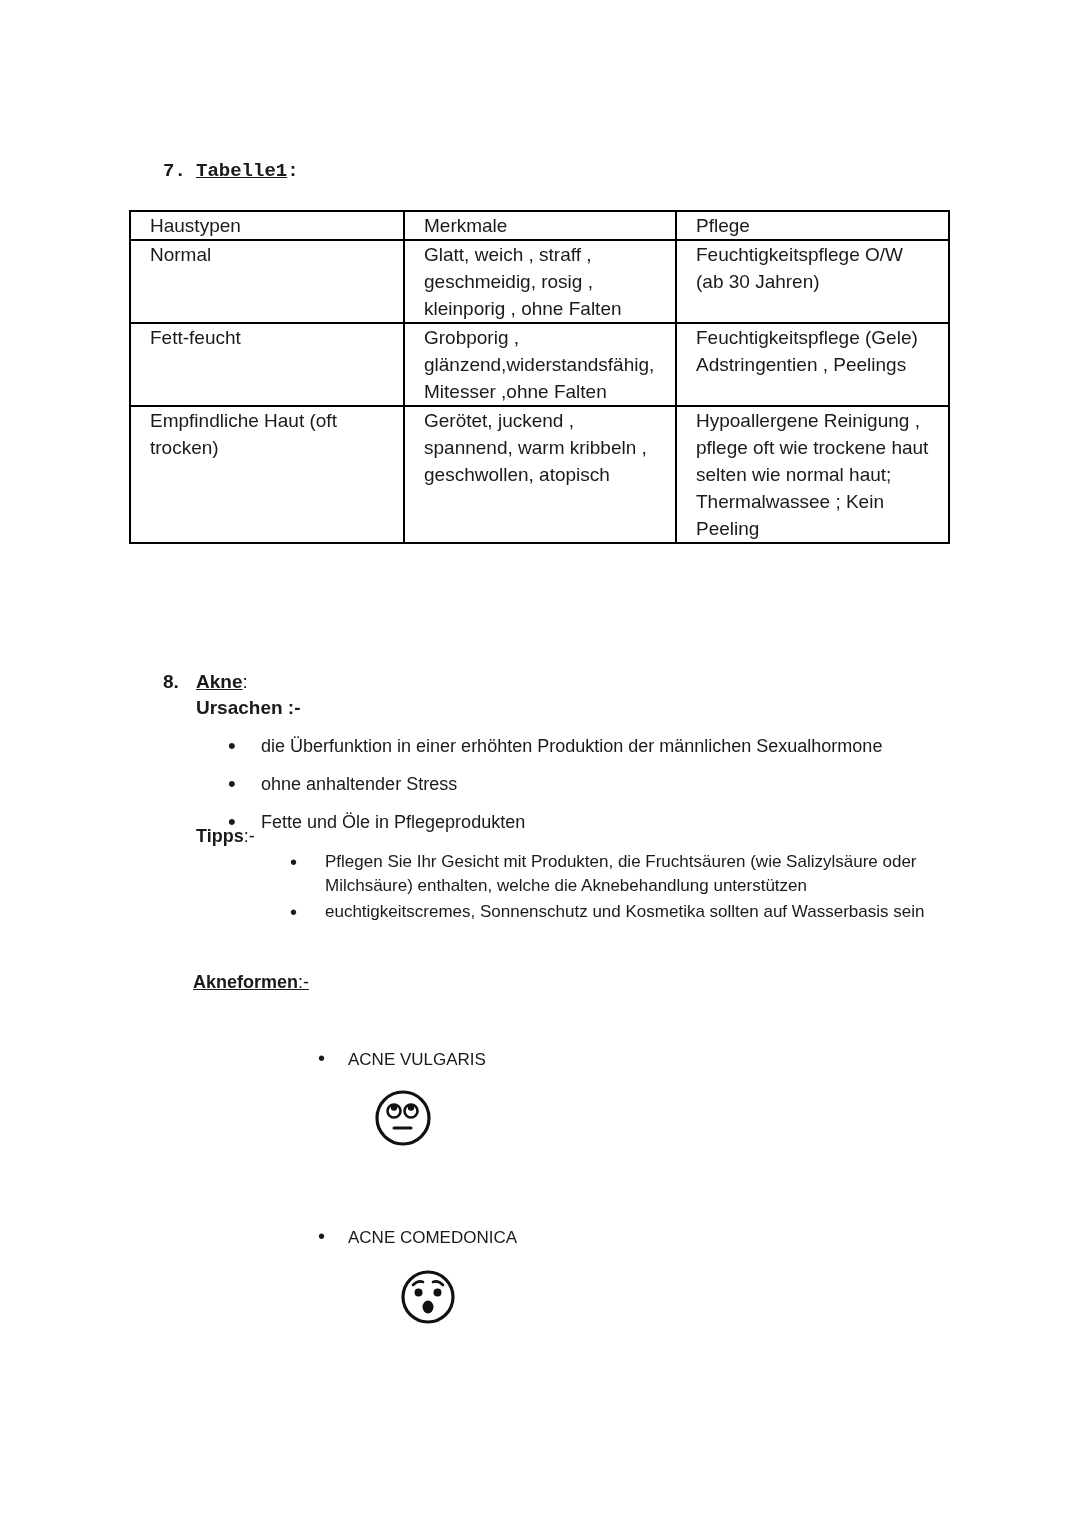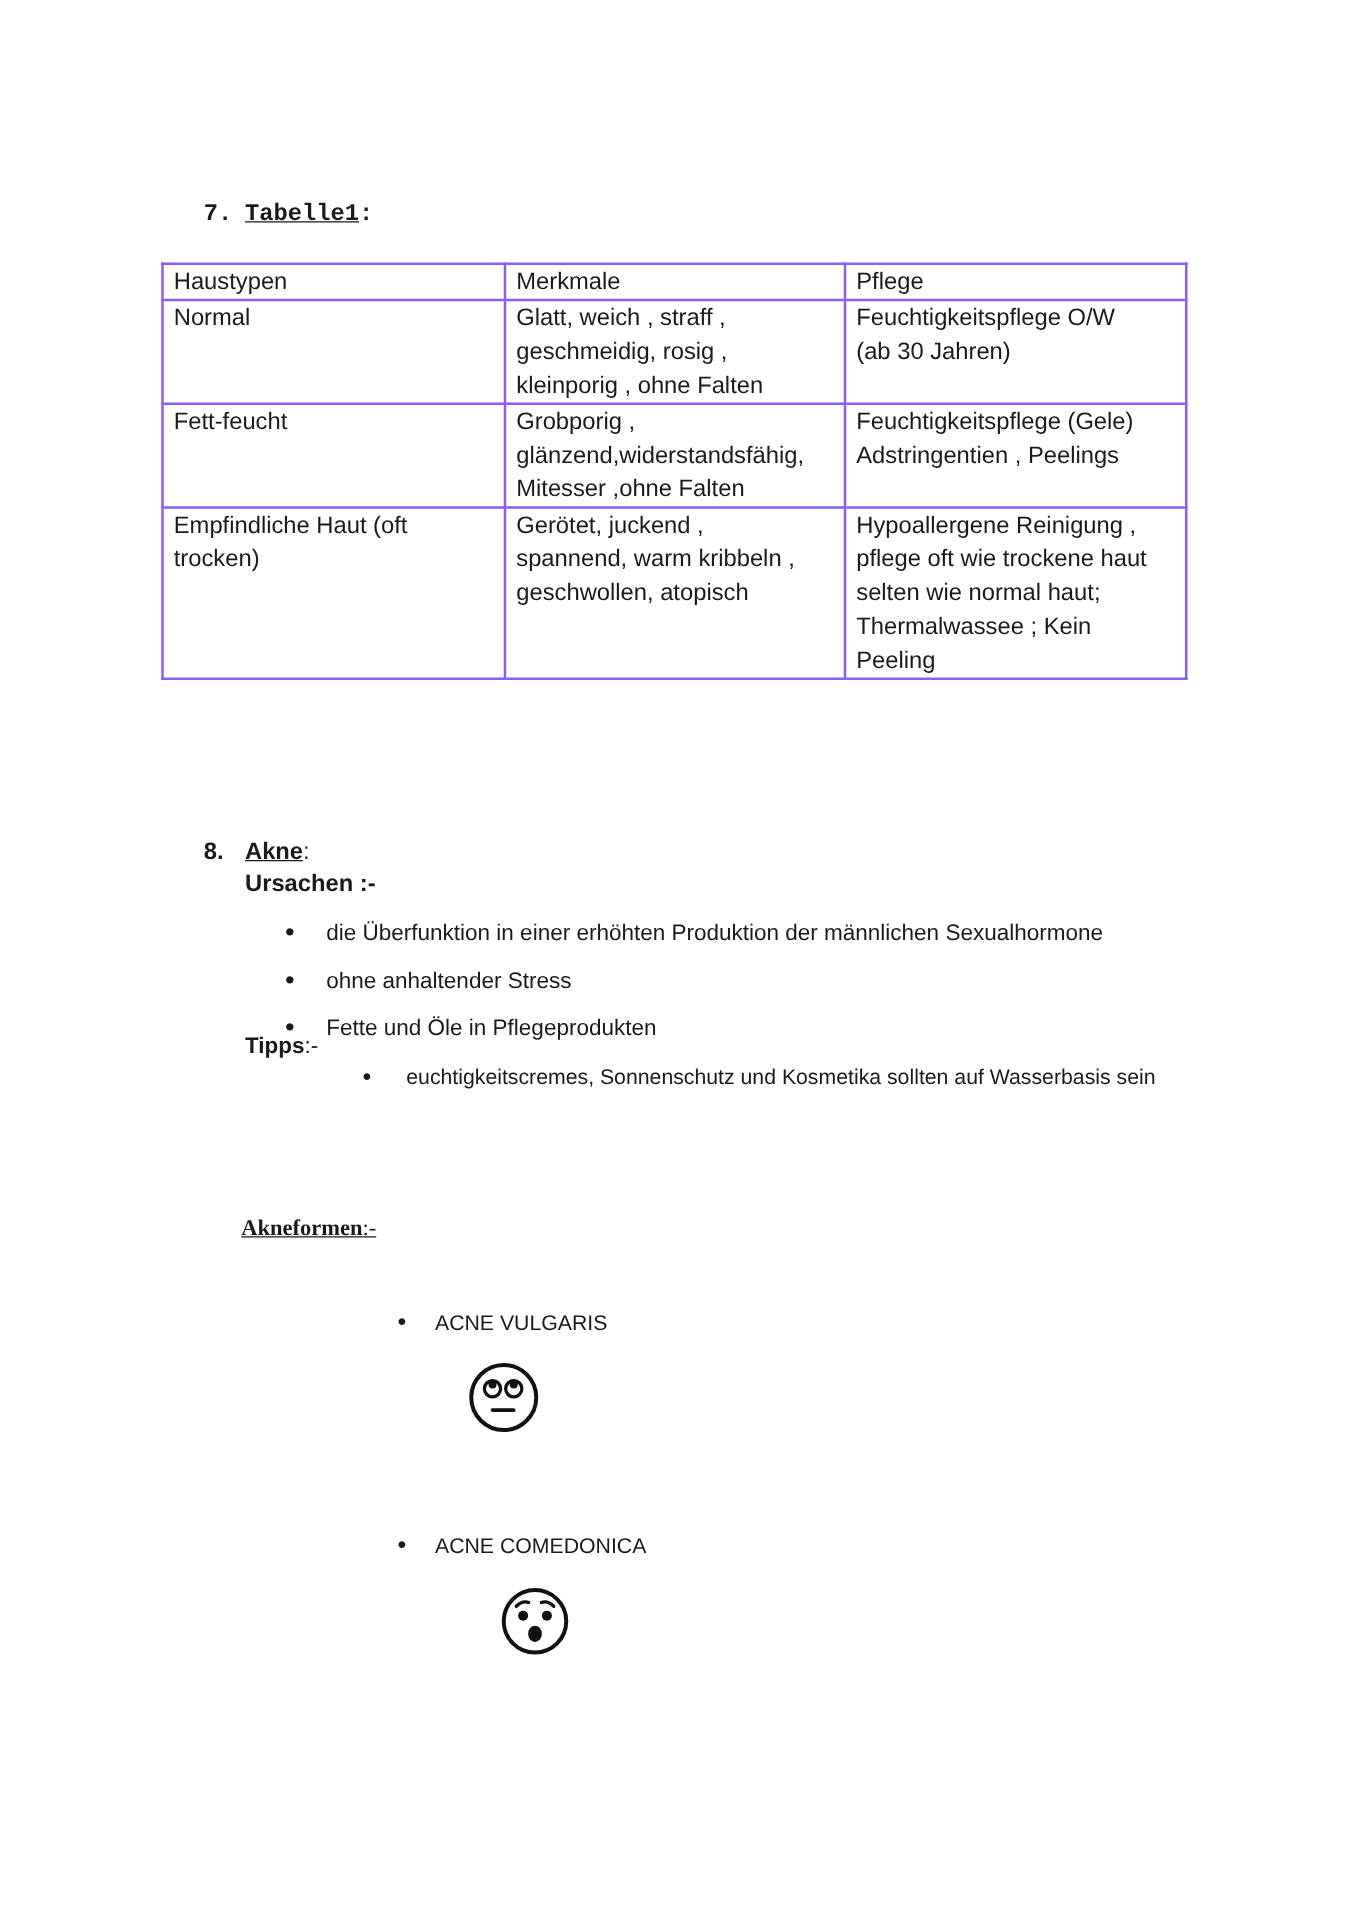--- a/index.html
+++ b/index.html
@@ -13,37 +13,37 @@
     .heading .num { display: inline-block; width: 33px; }
     .heading .u { text-decoration: underline; }
     .heading .colon { font-weight: bold; }
 
     table.skin {
       position: absolute; left: 129px; top: 210px; width: 819px;
       border-collapse: collapse; table-layout: fixed;
       font-size: 19px; line-height: 27px;
     }
     table.skin td {
-      border: 2px solid #8b5cf6; vertical-align: top;
-      padding: 0 8px 0 8px; white-space: pre-line;
+      border: 2px solid #000000; vertical-align: top;
+      padding: 0 8px 0 19px; white-space: pre-line;
     }
     table.skin col.c1 { width: 274px; }
     table.skin col.c2 { width: 272px; }
     table.skin col.c3 { width: 273px; }
 
     .sub { font-size: 19px; font-weight: bold; }
     ul.causes { list-style: none; margin: 0; padding: 0; position: absolute; left: 228px; top: 721px; font-size: 18px; line-height: 26px; }
     ul.causes li { position: relative; padding-left: 33px; margin-top: 12px; }
     ul.causes li::before { content: "•"; position: absolute; left: 0; font-size: 22px; }
 
     ul.tips { list-style: none; margin: 0; padding: 0; position: absolute; left: 290px; top: 850px; width: 650px; font-size: 17px; line-height: 24px; }
     ul.tips li { position: relative; padding-left: 35px; margin-bottom: 2px; }
     ul.tips li::before { content: "•"; position: absolute; left: 0; font-size: 20px; }
 
-    .akneformen { position: absolute; left: 193px; top: 972px; font-size: 18px; font-weight: bold; font-family: Liberation Serif, serif; }
+    .akneformen { position: absolute; left: 193px; top: 972px; font-size: 18px; font-weight: bold; }
     .akneformen .u { text-decoration: underline; }
 
     .form-item { position: absolute; font-size: 17px; }
     .form-item .dot { display: inline-block; width: 30px; font-size: 20px; }
     .face { position: absolute; }
   </style>
 </head>
 <body>
 
 <div class="abs heading" style="left:163px; top:160px;font-family:Liberation Mono, monospace;">
@@ -103,20 +103,21 @@
   <li>die Überfunktion in einer erhöhten Produktion der männlichen Sexualhormone</li>
   <li>ohne anhaltender Stress</li>
   <li>Fette und Öle in Pflegeprodukten</li>
 </ul>
 
 <div class="abs" style="left:196px; top:826px; font-size:18px;">
   <span style="font-weight:bold">Tipps</span><span>:-</span>
 </div>
 
 <ul class="tips">
+  <li>Pflegen Sie Ihr Gesicht mit Produkten, die Fruchtsäuren (wie Salizylsäure oder Milchsäure) enthalten, welche die Aknebehandlung unterstützen</li>
   <li>euchtigkeitscremes, Sonnenschutz und Kosmetika sollten auf Wasserbasis sein</li>
 </ul>
 
 <div class="akneformen">
   <span class="u">Akneformen</span><span class="u" style="font-weight:normal">:-</span>
 </div>
 
 <div class="form-item" style="left:318px; top:1047px;">
   <span class="dot">•</span><span>ACNE VULGARIS</span>
 </div>

